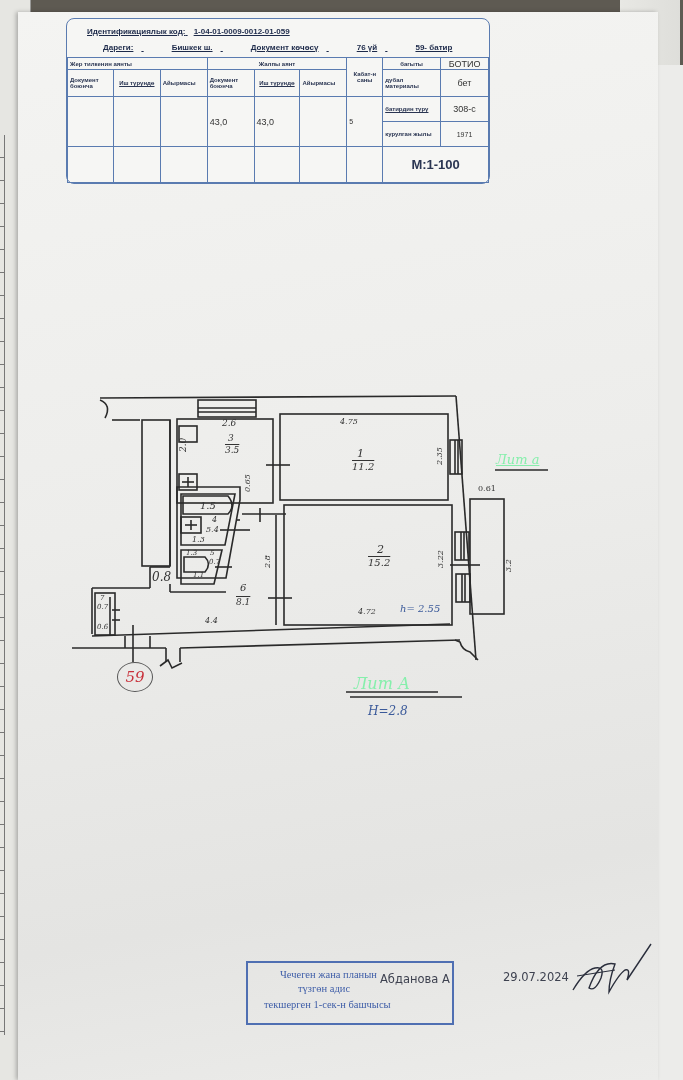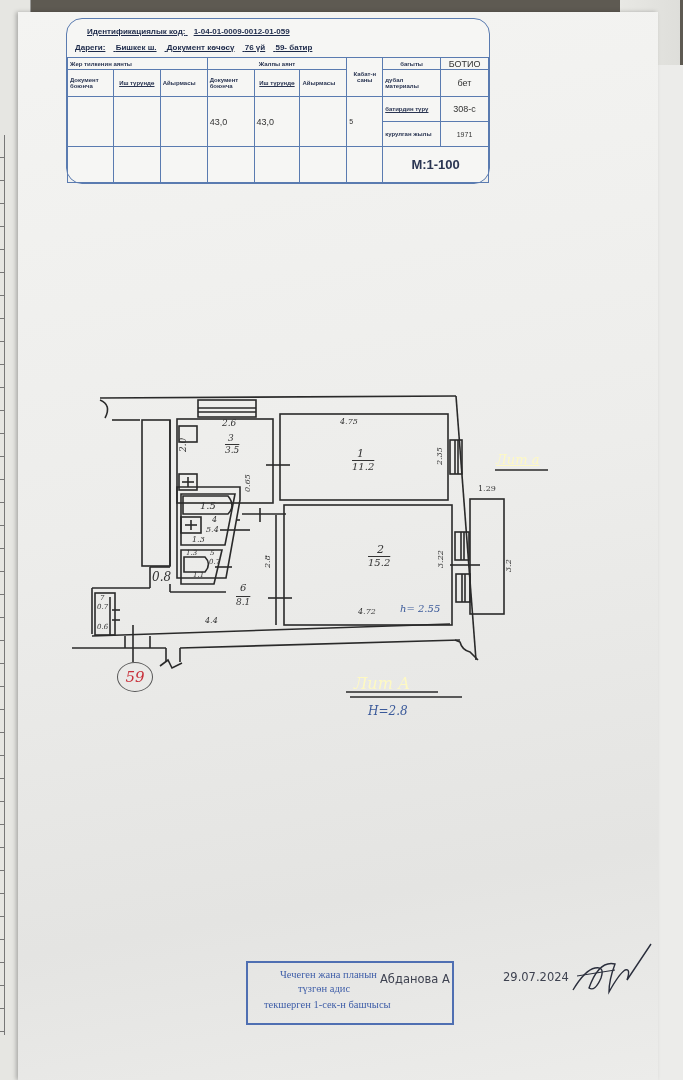--- a/index.html
+++ b/index.html
@@ -29,49 +29,49 @@
     position: absolute; left: 18px; top: 12px; width: 640px; height: 1068px;
     background: linear-gradient(170deg, #f4f4f2 0%, #ededeb 45%, #e4e4e2 80%, #ececea 100%);
     box-shadow: -2px 0 4px rgba(0,0,0,0.25);
   }
   .page-bottom-edge {
     position: absolute; left: 70px; top: 1060px; width: 560px; height: 20px; background: #444;
   }
   
   .hdr {
     position: absolute; left: 66px; top: 18px; width: 422px; height: 164px;
-    border: 1.5px solid #5a7bb0; border-radius: 16px; background: #f6f6f4;
+    border: 1.5px solid #5a7bb0; border-radius: 8px; background: #f6f6f4;
     color: #1d2a4a;
     text-decoration: underline;
   }
   .hdr .line1, .hdr .line2 {
     position: absolute; left: 20px; font-size: 8px; font-weight: bold;
   }
   .hdr .line1 { top: 8px; text-decoration: underline; }
   .hdr .line2 { top: 24px; text-decoration: underline; left: 8px; }
   .hdr .line1 .code { margin-left: 6px; }
-  .hdr .line2 span { margin-right: 8px; }
+  .hdr .line2 span { margin-right: 8px; margin-left: 28px; }
   table.grid {
     position: absolute; left: 0; top: 38px; width: 422px; height: 126px;
     border-collapse: collapse; font-size: 6px; font-weight: bold;
   }
   table.grid td {
     border: 1px solid #5a7bb0; padding: 0 2px; vertical-align: middle;
     color: #2a3552;
   }
   table.grid .val { font-size: 9px; font-weight: normal; color: #333; }
   table.grid .rt { font-size: 9px; text-align: center; font-weight: normal; color: #333; }
   table.grid .scale { font-size: 13px; font-weight: bold; text-align: center; }
   table.grid .center { text-align: center; }
   
   .plan { position: absolute; left: 0; top: 0; width: 683px; height: 1080px; }
   .lbl { position: absolute; font-family: "DejaVu Serif", serif; font-style: italic; color: #333; font-size: 9px; }
   .blue { color: #3b5a9a; }
   .lit {
-    position: absolute; font-family: "DejaVu Serif", serif; font-style: italic; color: #fef9c3;
+    position: absolute; font-family: "DejaVu Serif", serif; font-style: italic; color: #86efac;
   }
   .circle59 {
     position: absolute; left: 117px; top: 662px; width: 34px; height: 28px;
     border: 1.5px solid #555; border-radius: 50%;
     color: #c8303a; font-family: "DejaVu Serif", serif; font-style: italic;
     font-size: 15px; text-align: center; line-height: 28px;
   }
   
   .stamp {
     position: absolute; left: 246px; top: 961px; width: 204px; height: 60px;
@@ -262,21 +262,21 @@
 <span class="lbl" style="left:228px;top:433px">3</span>
 <span class="lbl" style="left:225px;top:445px;text-decoration:overline">3.5</span>
 <span class="lbl" style="left:178px;top:452px;transform:rotate(-90deg);transform-origin:left top">2.0</span>
 <span class="lbl" style="left:243px;top:492px;transform:rotate(-90deg);transform-origin:left top;font-size:8px">0.65</span>
 
 <span class="lbl" style="left:340px;top:417px;font-size:8px">4.75</span>
 <span class="lbl" style="left:357px;top:447px;font-size:11px">1</span>
 <span class="lbl" style="left:352px;top:461px;font-size:10px;text-decoration:overline">11.2</span>
 <span class="lbl" style="left:435px;top:465px;transform:rotate(-90deg);transform-origin:left top;font-size:8px">2.35</span>
 
-<span class="lbl" style="left:478px;top:484px;font-style:normal;font-size:8px">1.29</span>
+<span class="lbl" style="left:478px;top:484px;font-style:normal;font-size:8px">0.61</span>
 <span class="lbl" style="left:504px;top:572px;transform:rotate(-90deg);transform-origin:left top;font-size:8px">3.2</span>
 <span class="lit" style="left:496px;top:452px;font-size:13px;text-decoration:underline">Лит а</span>
 
 <span class="lbl" style="left:377px;top:543px;font-size:11px">2</span>
 <span class="lbl" style="left:368px;top:557px;font-size:10px;text-decoration:overline">15.2</span>
 <span class="lbl" style="left:436px;top:568px;transform:rotate(-90deg);transform-origin:left top;font-size:8px">3.22</span>
 <span class="lbl" style="left:358px;top:607px;font-size:8px">4.72</span>
 <span class="lbl blue" style="left:400px;top:603px;font-size:10px">h= 2.55</span>
 
 <span class="lbl" style="left:200px;top:500px;font-size:10px">1.5</span>

